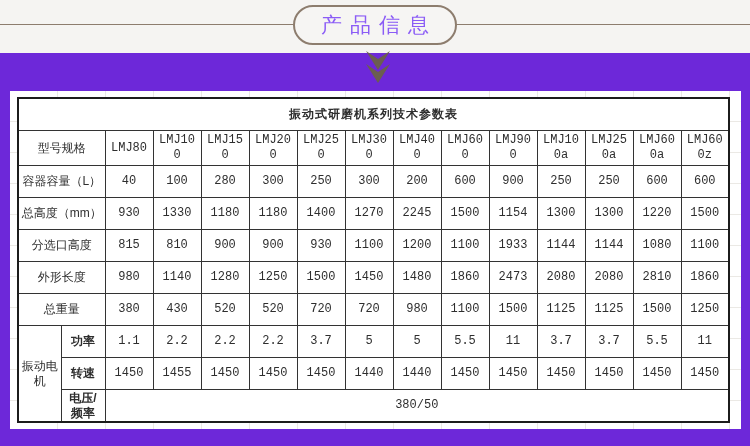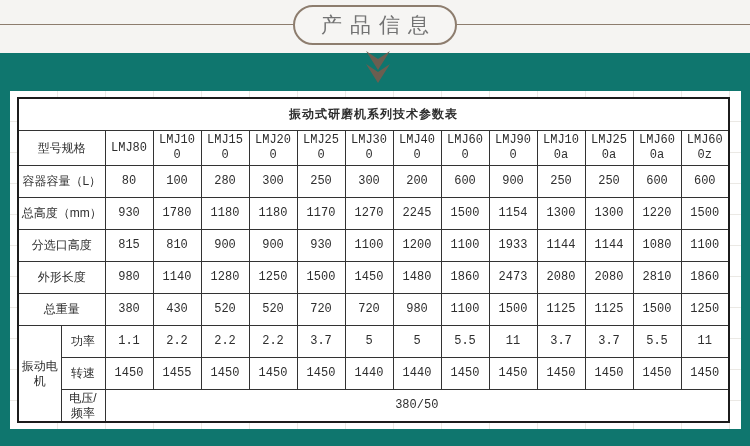--- a/index.html
+++ b/index.html
@@ -25,29 +25,29 @@
     position:absolute; top:5px; left:50%;
     transform:translateX(-50%);
     width:160px; height:36px;
     background:#f6f5f3;
     border:2px solid #8d7d6e;
     border-radius:21px;
     display:flex; align-items:center; justify-content:center;
   }
   .pill-text {
     font-family:"Liberation Serif","DejaVu Serif",serif;
-    font-size:21px; color:#737373;
+    font-size:21px; color:#8b5cf6;
     letter-spacing:8px; padding-left:8px;
     white-space:nowrap;
   }
 
   
   .tan-band {
     position:absolute; top:53px; left:0; right:0; bottom:0;
-    background:#0f766e;
+    background:#6d28d9;
   }
   .chevrons {
     position:absolute; top:-2px; left:378px;
     transform:translateX(-50%);
   }
 
   
   .panel {
     position:absolute; top:38px; left:10px;
     width:731px; height:338px;
@@ -78,21 +78,21 @@
     height:30px;
     font-size:19px; font-weight:bold;
     letter-spacing:1px; color:#111111;
   }
   td.mono {
     font-family:"Liberation Mono","DejaVu Sans Mono",monospace;
     font-size:11.5px;
     padding:0;
   }
   td.label { font-size:12px; }
-  td.sub   { padding:0 4px; }
+  td.sub   { padding:0 4px;font-weight:bold; }
   td.group { padding:0 2px; }
   tr.model-row td { height:34px; }
 </style>
 </head>
 <body>
 
 <div class="top-section">
   <div class="header-line"></div>
   <div class="pill">
     <span class="pill-text">产品信息</span>
@@ -140,41 +140,41 @@
             <td class="mono">LMJ400</td>
             <td class="mono">LMJ600</td>
             <td class="mono">LMJ900</td>
             <td class="mono">LMJ100a</td>
             <td class="mono">LMJ250a</td>
             <td class="mono">LMJ600a</td>
             <td class="mono">LMJ600z</td>
           </tr>
           <tr>
             <td class="label" colspan="2">容器容量（L）</td>
-            <td class="mono">80</td>
+            <td class="mono">40</td>
             <td class="mono">100</td>
             <td class="mono">280</td>
             <td class="mono">300</td>
             <td class="mono">250</td>
             <td class="mono">300</td>
             <td class="mono">200</td>
             <td class="mono">600</td>
             <td class="mono">900</td>
             <td class="mono">250</td>
             <td class="mono">250</td>
             <td class="mono">600</td>
             <td class="mono">600</td>
           </tr>
           <tr>
             <td class="label" colspan="2">总高度（mm）</td>
             <td class="mono">930</td>
-            <td class="mono">1780</td>
+            <td class="mono">1330</td>
             <td class="mono">1180</td>
             <td class="mono">1180</td>
-            <td class="mono">1170</td>
+            <td class="mono">1400</td>
             <td class="mono">1270</td>
             <td class="mono">2245</td>
             <td class="mono">1500</td>
             <td class="mono">1154</td>
             <td class="mono">1300</td>
             <td class="mono">1300</td>
             <td class="mono">1220</td>
             <td class="mono">1500</td>
           </tr>
           <tr>

